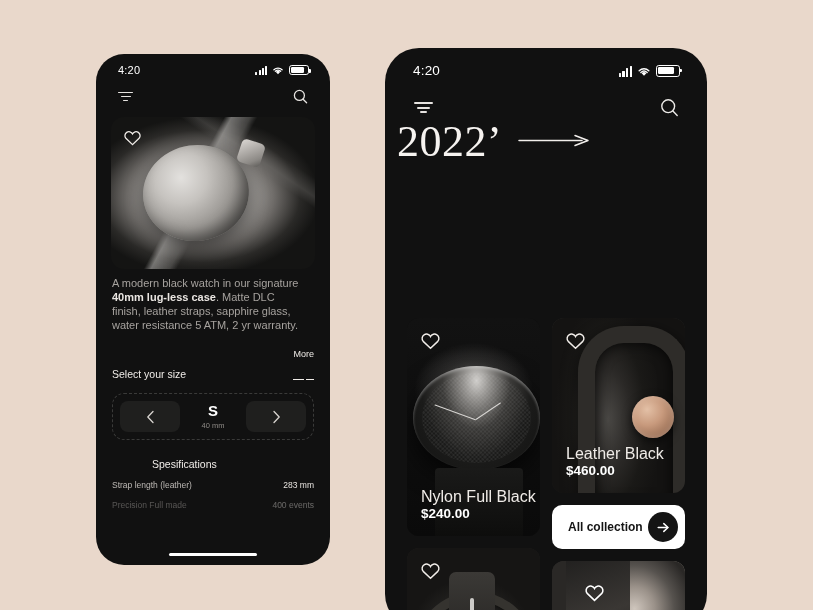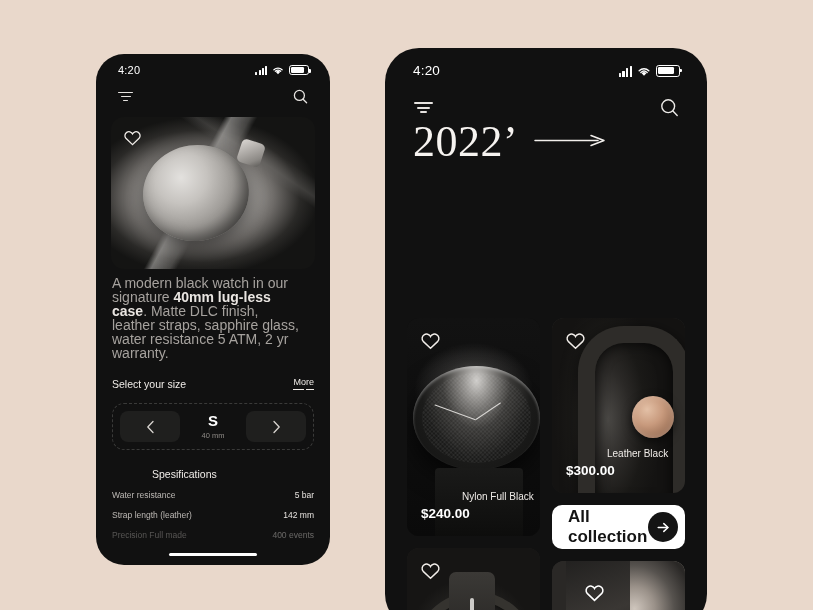--- a/index.html
+++ b/index.html
@@ -193,21 +193,21 @@
   .product-title {
     color: #f3efeb;
     font-family: "Liberation Serif", serif;
     font-size: 19.5px;
     letter-spacing: .1px;
     margin: 14px 0 0 0;
     font-weight: normal;
   }
   .product-desc {
     color: #a6a29e;
-    font-size: 14px;
+    font-size: 11px;
     line-height: 14px;
     margin: 7px 0 0 0;
     max-width: 190px;
   }
   .product-desc b { color: #e9e5e1; font-weight: bold; }
 
   .size-head {
     display: flex;
     align-items: flex-end;
     justify-content: space-between;
@@ -215,21 +215,21 @@
   }
   .size-head-label {
     color: #efebe7;
     font-size: 10.5px;
   }
   .more-link {
     color: #efebe7;
     font-size: 9px;
     position: relative;
     cursor: pointer;
-    padding-bottom: 3px;
+    padding-bottom: 21px;
   }
   .more-link::after {
     content:"";
     position:absolute;
     left:0; right:0; bottom:0;
     height:1.4px;
     background: repeating-linear-gradient(to right,#efebe7 0 11px, transparent 11px 13px);
   }
 
   .size-selector {
@@ -308,21 +308,21 @@
     font-size: 44px;
     line-height: 49px;
     letter-spacing: .5px;
     margin: 18px 0 0 0;
     padding: 0 28px;
   }
   .title-line2 {
     display: flex;
     align-items: center;
     gap: 16px;
-    padding: 0 28px;
+    padding: 0 12px;
   }
   .title-line2 .yr {
     color: #f6f3f0;
     font-family: "Liberation Serif", serif;
     font-size: 44px;
     line-height: 50px;
     letter-spacing: .5px;
   }
   .long-arrow { display:block; margin-bottom: 4px; }
 
@@ -343,23 +343,22 @@
     overflow: hidden;
   }
   .card-label {
     position: absolute;
     left: 14px;
     bottom: 13px;
     z-index: 3;
   }
   .card-name {
     color: #efebe7;
-    font-size: 10px;
+    font-size: 16px;
     line-height: 14px;
-    margin-left: 41px;
   }
   .card-price {
     color: #ffffff;
     font-size: 13.5px;
     font-weight: bold;
     line-height: 18px;
     margin-top: 1px;
   }
 
   
@@ -438,21 +437,21 @@
     border-radius: 10px;
     height: 44px;
     display:flex;
     align-items:center;
     justify-content: space-between;
     padding: 0 7px 0 16px;
     cursor:pointer;
   }
   #all-collection-button .lbl {
     color:#141414;
-    font-size:17px;
+    font-size:12px;
     font-weight:bold;
   }
   .circle-arrow {
     width: 30px; height: 30px;
     border-radius:50%;
     background:#141414;
     display:flex; align-items:center; justify-content:center;
     flex: 0 0 auto;
   }
 
@@ -574,26 +573,22 @@
         <div class="size-arrow">
           <svg width="9" height="14" viewBox="0 0 9 14">
               <polyline points="2,1.5 7.2,7 2,12.5" fill="none" stroke="#d8d4d0" stroke-width="1.3" stroke-linecap="round" stroke-linejoin="round"></polyline>
             </svg>
         </div>
       </div>
 
       <div class="spec-title">Spesifications</div>
 
       <div class="spec-row">
-        <span>Water resistance</span>
-        <span class="val">5 bar</span>
-      </div>
-      <div class="spec-row">
         <span>Strap length (leather)</span>
-        <span class="val">142 mm</span>
+        <span class="val">283 mm</span>
       </div>
       <div class="spec-row faded">
         <span>Precision Full made</span>
         <span class="val">400 events</span>
       </div>
     </div>
 
     <div class="home-indicator"></div>
   </div>
 </div>
@@ -685,21 +680,21 @@
             <div class="art"></div>
             <div class="loop"></div>
             <div class="coin"></div>
             <div class="heart" style="left:13px; top:13px;">
               <svg width="21" height="19" viewBox="0 0 19 17">
                   <path d="M9.5 15.6 2.9 9.3a4 4 0 1 1 6.6-4.4 4 4 0 1 1 6.6 4.4L9.5 15.6z" fill="none" stroke="#f0ece8" stroke-width="1.3"></path>
                 </svg>
             </div>
             <div class="card-label">
               <div class="card-name">Leather Black</div>
-              <div class="card-price">$300.00</div>
+              <div class="card-price">$460.00</div>
             </div>
           </div>
 
           <div id="all-collection-button">
             <span class="lbl">All collection</span>
             <span class="circle-arrow">
               <svg width="15" height="15" viewBox="0 0 15 15">
                 <line x1="2.2" y1="7.5" x2="11.6" y2="7.5" stroke="#fff" stroke-width="1.5" stroke-linecap="round"></line>
                 <polyline points="7.8,3.6 12,7.5 7.8,11.4" fill="none" stroke="#fff" stroke-width="1.5" stroke-linecap="round" stroke-linejoin="round"></polyline>
               </svg>

